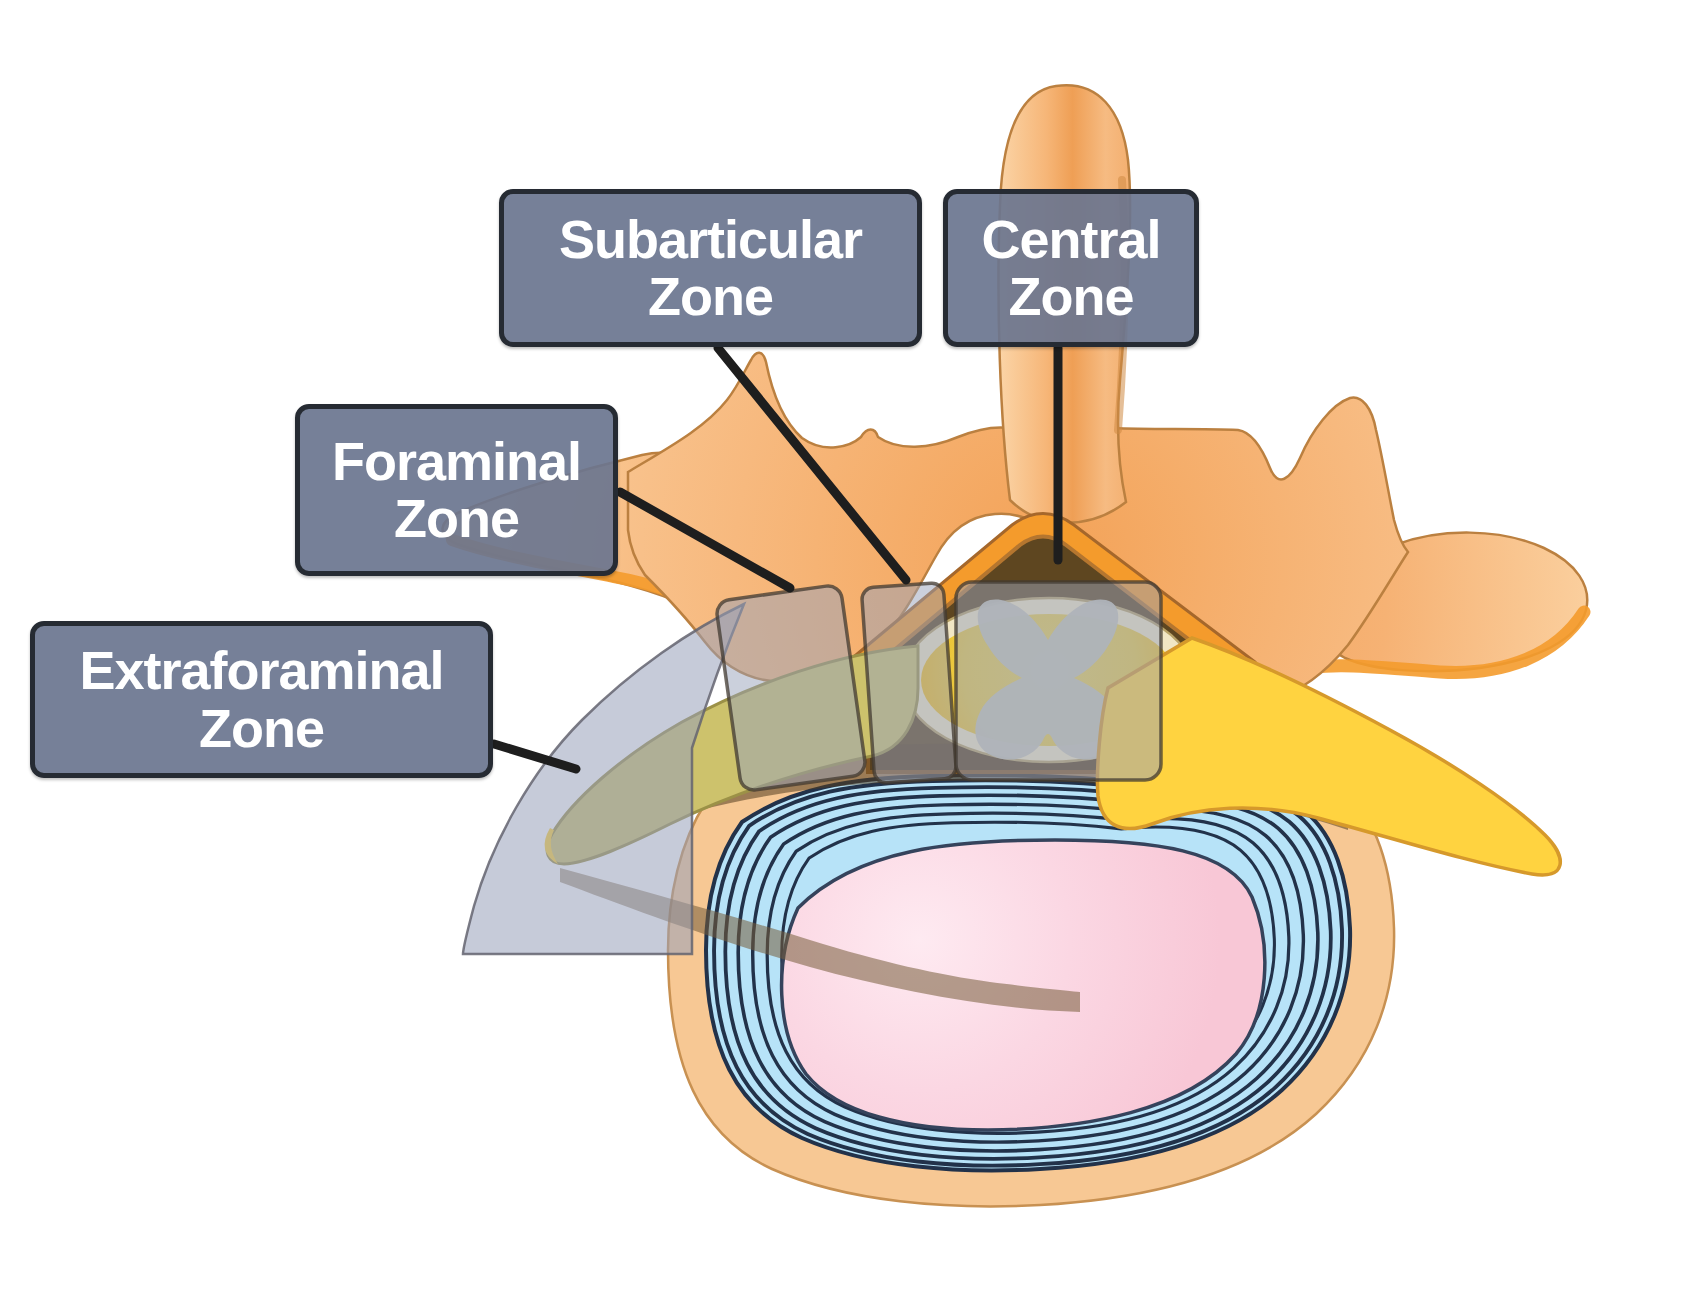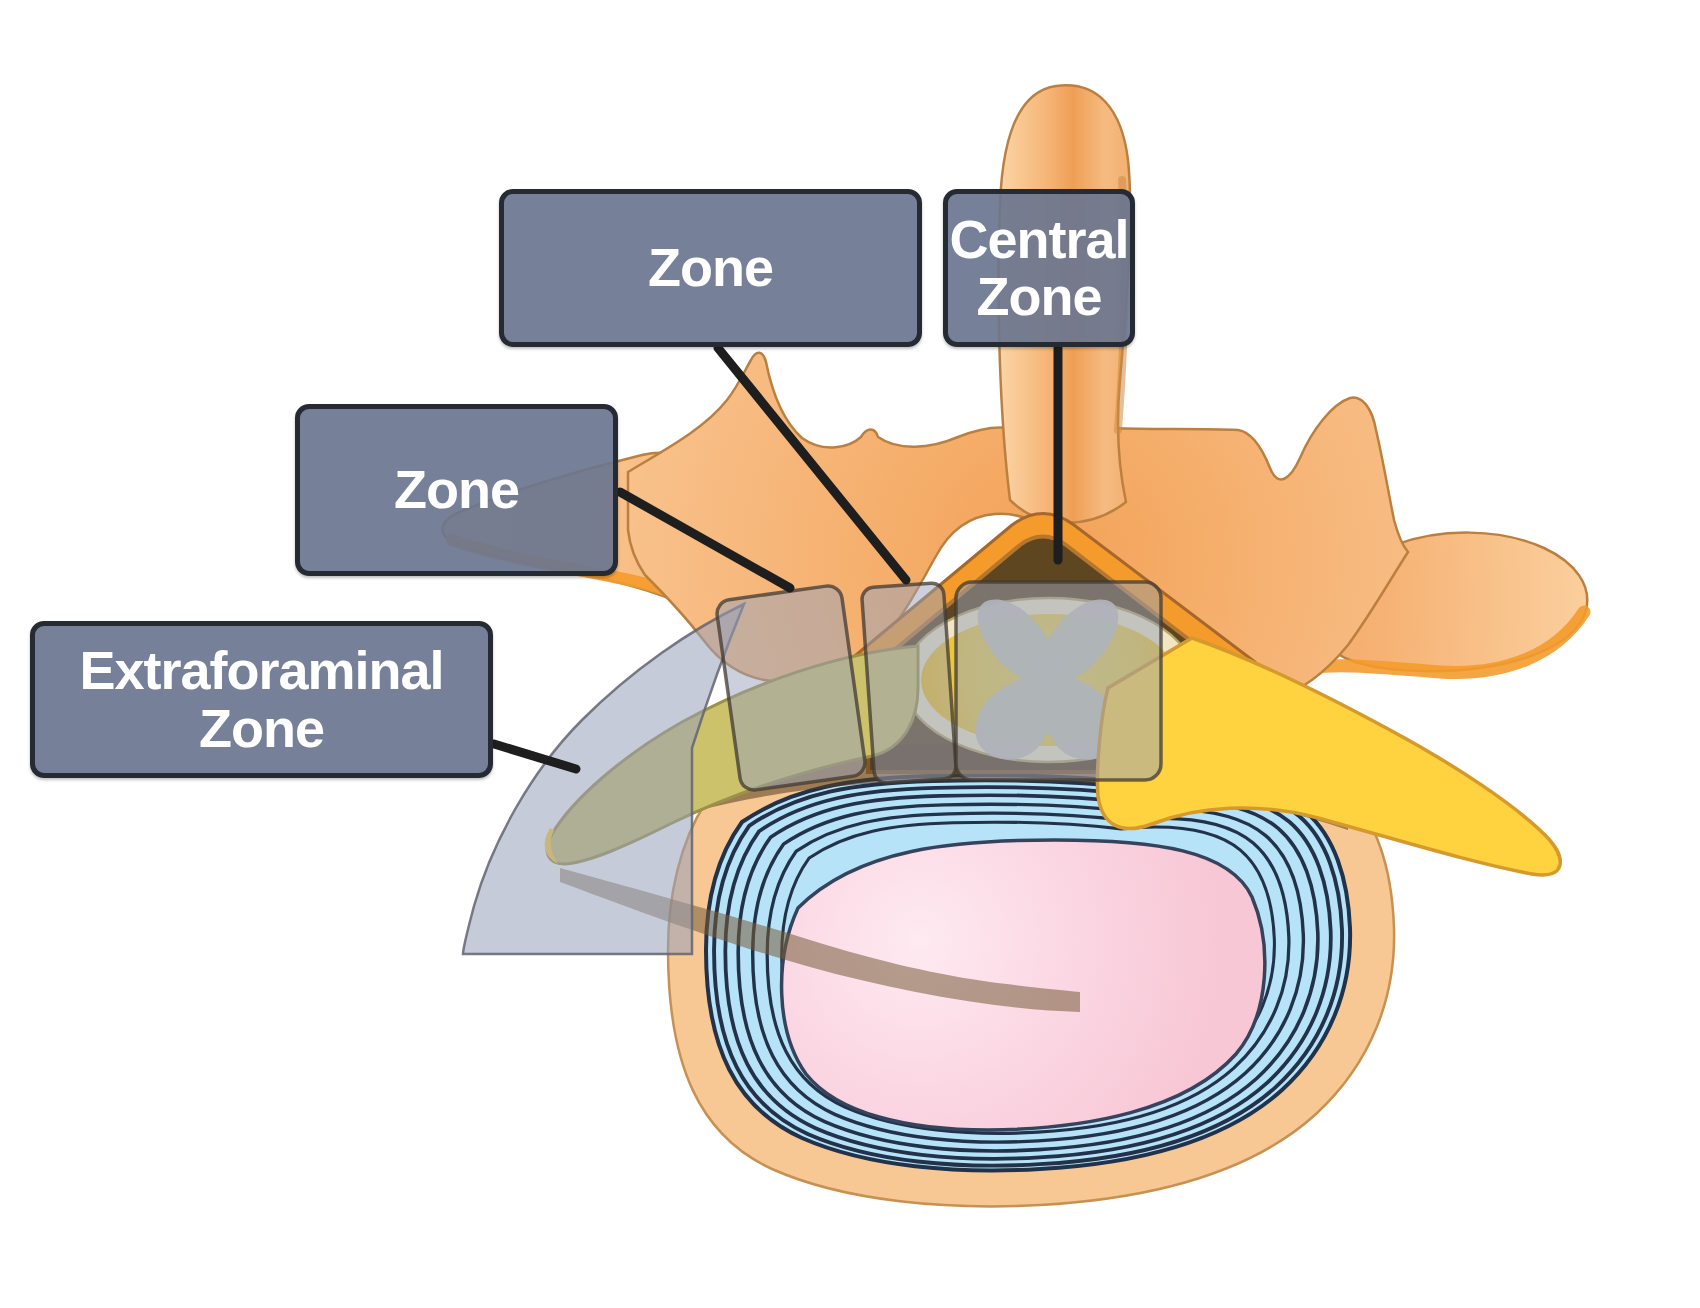--- a/index.html
+++ b/index.html
@@ -20,21 +20,21 @@
     color:var(--boxText,#ffffff);
     display:flex;flex-direction:column;
     align-items:center;justify-content:center;
     text-align:center;
     font-size:54px;font-weight:bold;line-height:1.06;
     letter-spacing:-1px;
     box-shadow:0 2px 3px rgba(0,0,0,0.25);
   }
   .zone-label span{display:block;}
   #label-subarticular{left:499px;top:189px;width:423px;height:158px;}
-  #label-central{left:943px;top:189px;width:192px;height:158px;}
+  #label-central{left:943px;top:189px;width:256px;height:158px;}
   #label-foraminal{left:295px;top:404px;width:323px;height:172px;}
   #label-extraforaminal{left:30px;top:621px;width:463px;height:157px;}
 </style>
 </head>
 <body>
 
 <div class="stage">
 
   <svg class="anatomy-svg" width="1700" height="1308" viewBox="0 0 1700 1308">
     <defs>
@@ -167,27 +167,29 @@
 
     <g stroke="var(--leader)" stroke-width="9" stroke-linecap="round">
       <line x1="718" y1="348" x2="906" y2="580"></line>
       <line x1="1058" y1="348" x2="1058" y2="560"></line>
       <line x1="620" y1="492" x2="790" y2="588"></line>
       <line x1="494" y1="744" x2="576" y2="769"></line>
     </g>
   </svg>
 
   <div class="zone-label" id="label-subarticular">
+    <span>Subarticular</span>
     <span>Zone</span>
   </div>
   <div class="zone-label" id="label-central">
     <span>Central</span>
     <span>Zone</span>
   </div>
   <div class="zone-label" id="label-foraminal">
+    <span>Foraminal</span>
     <span>Zone</span>
   </div>
   <div class="zone-label" id="label-extraforaminal">
     <span>Extraforaminal</span>
     <span>Zone</span>
   </div>
 
 </div>
 
 </body></html>

